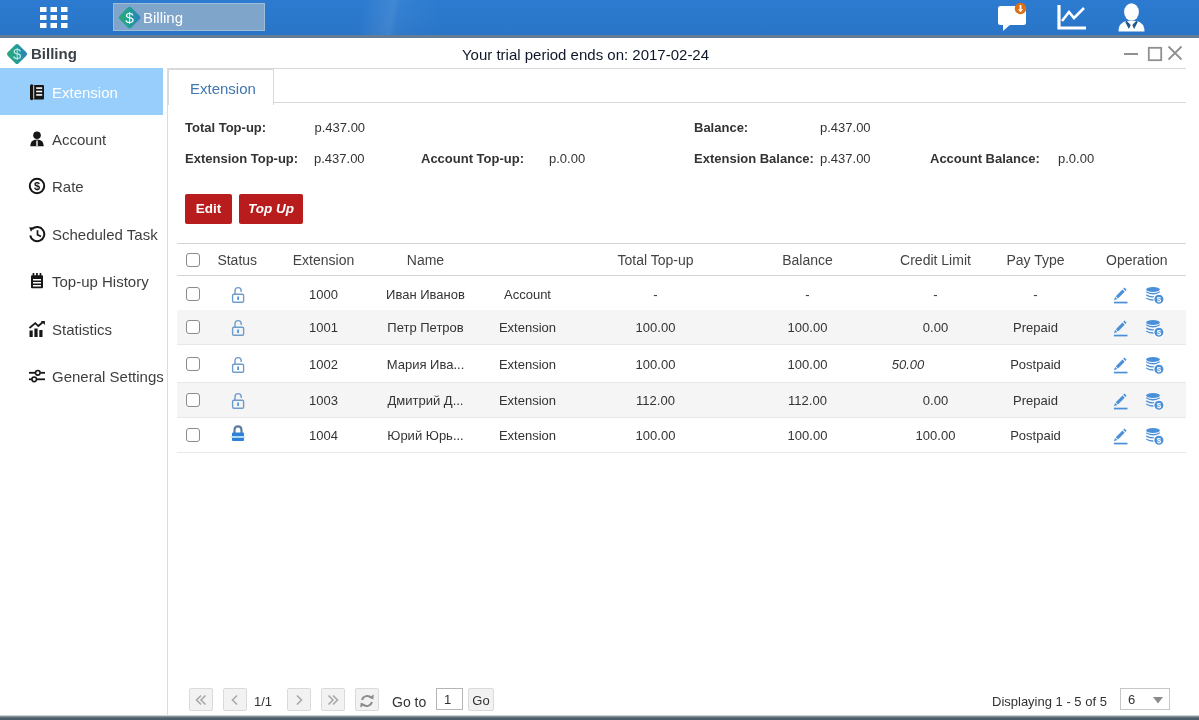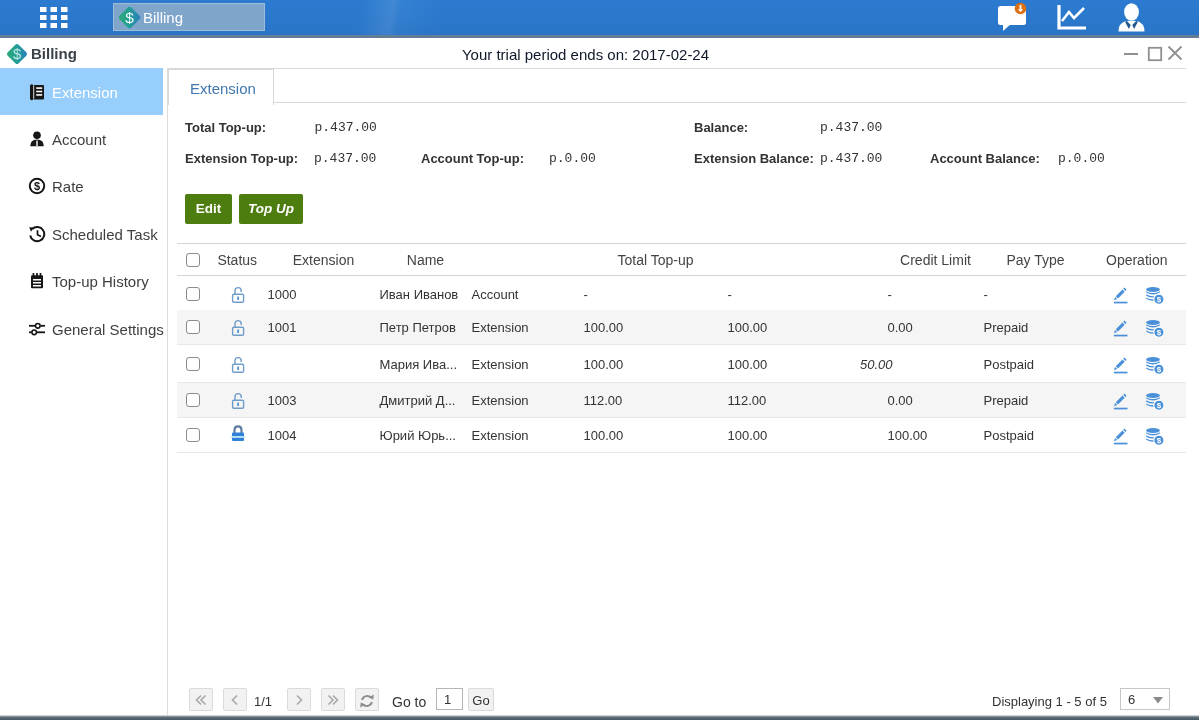--- a/index.html
+++ b/index.html
@@ -30,32 +30,32 @@
   .sitem.sel { background:#97cefc; color:#fff; }
 
   
   #main { position:absolute; left:168px; top:68px; width:1031px; height:648px; background:#fff; }
   #tabstrip { position:absolute; left:0px; top:-0.5px; width:1018px; height:35px; border-top:1px solid #d9d9d9; border-bottom:1px solid #d9d9d9; }
   #tab1 { position:absolute; left:0px; top:0px; width:106px; height:36px; background:#fff;
     border:1px solid #d9d9d9; border-bottom:none; }
   #tab1 span { position:absolute; left:21px; top:10px; font-size:15px; color:#4077ad; }
 
   .lab { position:absolute; font-size:13px; font-weight:bold; color:#333; }
-  .val { position:absolute; font-size:13px; color:#333;font-family:Liberation Mono, monospace; }
-
-  .btn { position:absolute; background:#4d7c0f; color:#fff; font-size:13.5px; font-weight:bold;
+  .val { position:absolute; font-size:13px; color:#333; }
+
+  .btn { position:absolute; background:#b91c1c; color:#fff; font-size:13.5px; font-weight:bold;
     border-radius:2px; text-align:center; line-height:30px; height:30px; }
 
   
   #tbl { position:absolute; left:9px; top:174.5px; width:1009px; }
   .hrow { position:absolute; left:0; top:0; width:1009px; height:33px; border-top:1px solid #d4d4d4; border-bottom:1px solid #d4d4d4; }
   .hcell { position:absolute; top:0; height:33px; line-height:33px; text-align:center; font-size:14px; color:#444; }
   .trow { position:absolute; left:0; width:1009px; height:35.4px; border-bottom:1px solid #e8e8e8; }
   .trow.alt { background:#f5f5f5; }
-  .tcell { position:absolute; top:0; height:35px; line-height:35px; text-align:left; font-size:13px; color:#333; }
+  .tcell { position:absolute; top:0; height:35px; line-height:35px; text-align:center; font-size:13px; color:#333; }
   .ck { position:absolute; width:14px; height:14px; border:1px solid #8c8c8c; border-radius:3px; background:#fefefe; }
 
   
   .pbtn { position:absolute; top:620px; width:24px; height:23px; background:#f2f2f2;
     border:1px solid #dadada; border-radius:2px; text-align:center; color:#a5a5a5; }
   .pbtn svg { margin-top:5px; }
   #pg-info { position:absolute; top:626px; font-size:13px; color:#333; }
 </style>
 </head>
 <body>
@@ -184,20 +184,30 @@
         </g>
       <g fill="#fff">
           <rect x="5" y="7" width="8" height="1.5"></rect>
           <rect x="5" y="10" width="8" height="1.5"></rect>
           <rect x="5" y="13" width="8" height="1.5"></rect>
         </g>
     </svg>
     <span class="txt">Top-up History</span>
   </div>
   <div class="sitem">
+    <svg width="18" height="18" viewBox="0 0 18 18" fill="#161616">
+      <rect x="1.5" y="10.5" width="3.2" height="6.5"></rect>
+      <rect x="6.4" y="8.5" width="3.2" height="8.5"></rect>
+      <rect x="11.3" y="10" width="3.2" height="7"></rect>
+      <path d="M1.5,8 L7.3,3.2 L10.3,6 L15,2" stroke="#161616" stroke-width="1.7" fill="none"></path>
+      <path d="M12.8,1 L16.9,1 L16.9,5.1 Z" fill="#161616"></path>
+    </svg>
+    <span class="txt">Statistics</span>
+  </div>
+  <div class="sitem">
     <svg width="18" height="18" viewBox="0 0 18 18">
       <rect x="1" y="4.9" width="6.2" height="1.8" fill="#161616"></rect>
       <rect x="12.4" y="4.9" width="4.6" height="1.8" fill="#161616"></rect>
       <circle cx="9.8" cy="5.8" r="2.3" fill="none" stroke="#161616" stroke-width="1.6"></circle>
       <rect x="1" y="11.4" width="2.6" height="1.8" fill="#161616"></rect>
       <rect x="8.8" y="11.4" width="8.2" height="1.8" fill="#161616"></rect>
       <circle cx="6.2" cy="12.3" r="2.3" fill="none" stroke="#161616" stroke-width="1.6"></circle>
     </svg>
     <span class="txt">General Settings</span>
   </div>
@@ -227,20 +237,21 @@
   <div class="btn" style="left:17px;top:126px;width:47px;">Edit</div>
   <div class="btn" style="left:71px;top:126px;width:64px;font-style:italic;">Top Up</div>
 
   <div id="tbl">
 <div class="hrow">
 <div class="ck" style="left:8.5px;top:9px;"></div>
 <div class="hcell" style="left:30px;width:60.5px;">Status</div>
 <div class="hcell" style="left:90.5px;width:112px;">Extension</div>
 <div class="hcell" style="left:202.5px;width:92px;">Name</div>
 <div class="hcell" style="left:406.5px;width:144px;">Total Top-up</div>
+<div class="hcell" style="left:550.5px;width:160px;">Balance</div>
 <div class="hcell" style="left:710.5px;width:96px;">Credit Limit</div>
 <div class="hcell" style="left:806.5px;width:104px;">Pay Type</div>
 <div class="hcell" style="left:910.5px;width:98.5px;">Operation</div>
 </div>
 <div class="trow" style="top:34.0px;">
 <div class="ck" style="left:8.5px;top:10px;"></div>
 <svg class="abs" style="left:50.5px;top:8px;" width="20" height="20" viewBox="0 0 20 20">
 <g stroke="#6f9cc9" stroke-width="1.4" fill="none">
 <rect x="4.6" y="9.2" width="11" height="8" rx="1.2"></rect>
 <path d="M7,9.2 L7,5.7 Q7,2.6 10.1,2.6 Q13.2,2.6 13.2,5.7 L13.2,7"></path>
@@ -302,20 +313,21 @@
 </div>
 <div class="trow" style="top:104.8px;">
 <div class="ck" style="left:8.5px;top:10px;"></div>
 <svg class="abs" style="left:50.5px;top:8px;" width="20" height="20" viewBox="0 0 20 20">
 <g stroke="#6f9cc9" stroke-width="1.4" fill="none">
 <rect x="4.6" y="9.2" width="11" height="8" rx="1.2"></rect>
 <path d="M7,9.2 L7,5.7 Q7,2.6 10.1,2.6 Q13.2,2.6 13.2,5.7 L13.2,7"></path>
 </g>
 <path d="M10.1,11.6 L10.1,15" stroke="#4a90d9" stroke-width="1.7" fill="none"></path>
         </svg>
+<div class="tcell" style="left:90.5px;width:112px;">1002</div>
 <div class="tcell" style="left:202.5px;width:92px;">Мария Ива...</div>
 <div class="tcell" style="left:294.5px;width:112px;">Extension</div>
 <div class="tcell" style="left:406.5px;width:144px;">100.00</div>
 <div class="tcell" style="left:550.5px;width:160px;">100.00</div>
 <div class="tcell" style="left:683px;width:96px;font-style:italic;">50.00</div>
 <div class="tcell" style="left:806.5px;width:104px;">Postpaid</div>
 <svg class="abs" style="left:934px;top:8px;" width="19" height="19" viewBox="0 0 19 19" fill="#4a90d9">
 <path d="M4.8,11.2 L11.5,4.5 L13.7,6.7 L7,13.4 Z"></path>
 <path d="M2.9,15.2 L4.1,11.9 L6.3,14.1 Z"></path>
 <path d="M12.2,3.8 L13.4,2.6 L15.6,4.8 L14.4,6 Z"></path>

